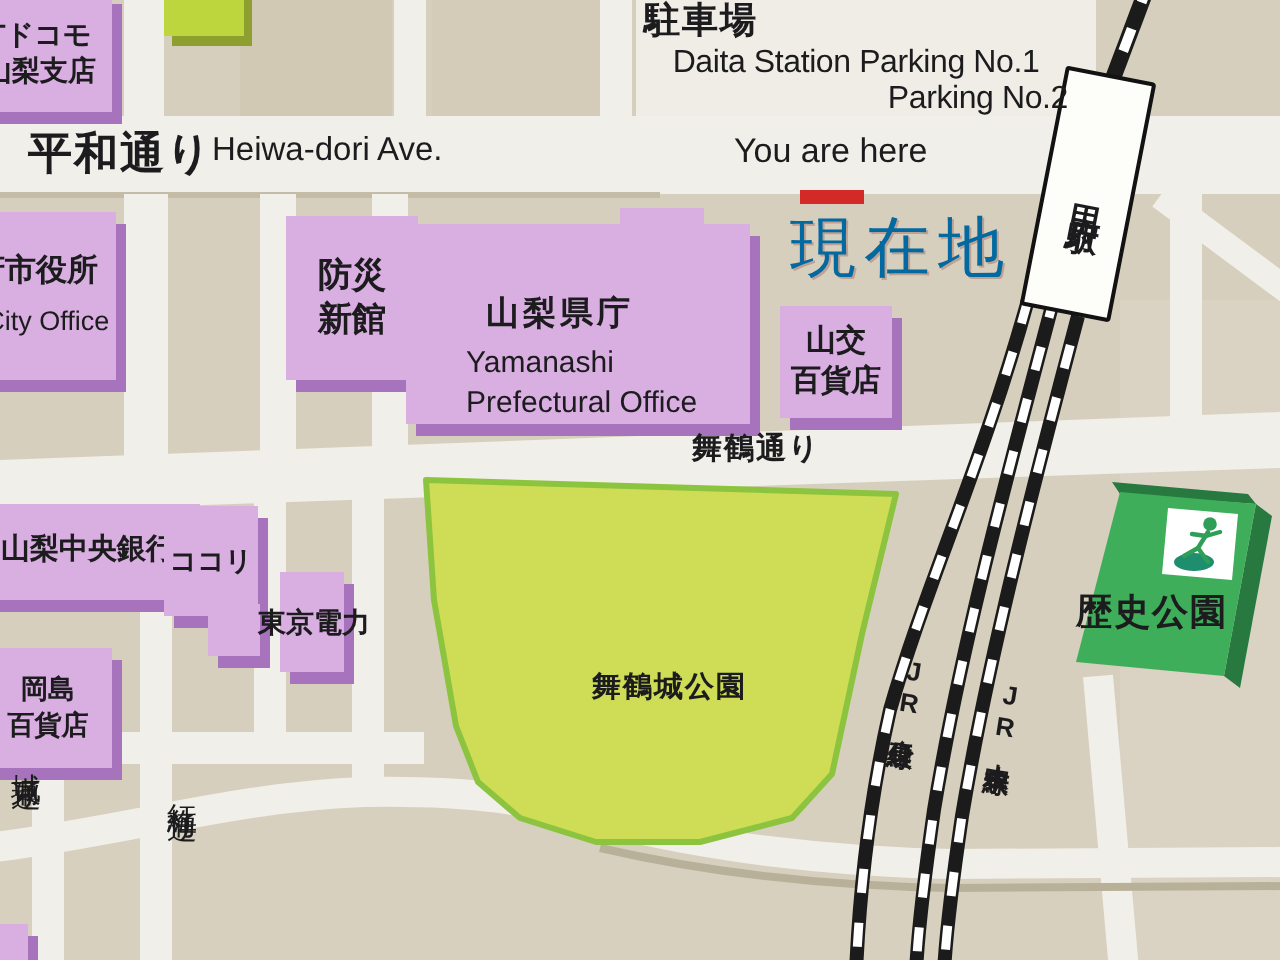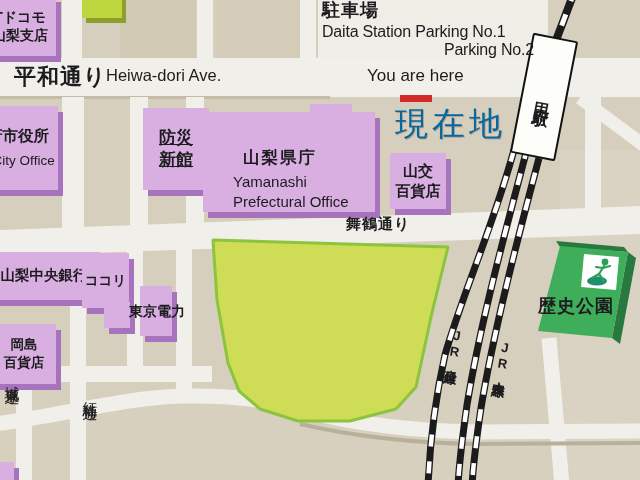--- a/index.html
+++ b/index.html
@@ -32,21 +32,21 @@
     font-size:16px;font-weight:bold;letter-spacing:5px;
   }
   .redbar{position:absolute;left:400px;top:95px;width:32px;height:7px;background:#d32a28;z-index:7;}
   .genzaichi{
     position:absolute;left:395px;top:102px;z-index:7;
     color:#0369a1;font-size:33px;font-weight:normal;letter-spacing:4px;white-space:nowrap;
     text-shadow:1px 1px 0 rgba(120,20,20,.25);
   }
   .parkingblock{position:absolute;left:322px;top:0;width:212px;z-index:6;line-height:1.12;}
   .parkingblock .pt{font-size:18px;font-weight:bold;letter-spacing:1px;}
-  .parkingblock .p1{font-size:16px;margin-top:3px;letter-spacing:-0.2px;}
+  .parkingblock .p1{font-size:16px;margin-top:3px;letter-spacing:-0.2px;text-align:center;}
   .parkingblock .p2{font-size:16px;text-align:right;letter-spacing:-0.2px;}
   .rail-label{
     position:absolute;z-index:6;writing-mode:vertical-rl;text-orientation:upright;
     font-size:13px;font-weight:bold;letter-spacing:1px;transform:rotate(9deg);
   }
 </style>
 </head>
 <body>
 
 <div class="map">
@@ -128,21 +128,21 @@
     <span class="bl">山梨支店</span>
   </div>
 
   <div class="bldg" style="left:82px;top:-8px;width:40px;height:26px;background:#bdd63e;box-shadow:4px 5px 0 #8d9f2f;"></div>
 
   <div class="bldg" style="left:-22px;top:106px;width:80px;height:84px;">
     <span class="bl" style="font-size:15.5px;">府市役所</span>
     <span class="bl" style="font-size:13.5px;font-weight:normal;margin-top:6px;">u City Office</span>
   </div>
 
-  <div class="bldg" style="left:143px;top:108px;width:66px;height:82px;font-size:17px;text-decoration:underline;">
+  <div class="bldg" style="left:143px;top:108px;width:66px;height:82px;font-size:17px;">
     <span class="bl">防災</span>
     <span class="bl">新館</span>
   </div>
 
   <div class="bldg" style="left:203px;top:112px;width:172px;height:100px;align-items:flex-start;padding-left:0;justify-content:flex-end;">
     <span class="bl" style="font-size:16.5px;margin:6px 0 4px 40px;letter-spacing:2px;">山梨県庁</span>
     <span class="bl" style="font-size:15px;font-weight:normal;margin-left:30px;">Yamanashi</span>
     <span class="bl" style="font-size:15px;font-weight:normal;margin-left:30px;">Prefectural Office</span>
   </div>
   <div class="bldg" style="left:310px;top:104px;width:42px;height:10px;box-shadow:none;"></div>
@@ -183,20 +183,21 @@
     <div class="pt">駐車場</div>
     <div class="p1">Daita Station Parking No.1</div>
     <div class="p2">Parking No.2</div>
   </div>
 
   <div class="lbl" style="left:14px;top:62px;font-size:22px;letter-spacing:1px;">平和通り</div>
   <div class="lbl thin" style="left:106px;top:66px;font-size:16.5px;">Heiwa-dori Ave.</div>
 
   <div class="lbl" style="left:346px;top:215px;font-size:15px;letter-spacing:1px;">舞鶴通り</div>
 
+  <div class="lbl" style="left:296px;top:334px;font-size:14.5px;letter-spacing:1px;">舞鶴城公園</div>
 
   <div class="lbl" style="left:538px;top:294px;font-size:18px;letter-spacing:1px;">歴史公園</div>
 
   <div class="lbl vlabel" style="left:2px;top:374px;font-size:15px;font-weight:normal;">城東通り</div>
   <div class="lbl vlabel" style="left:80px;top:390px;font-size:15px;font-weight:normal;">紅梅通り</div>
 
   <div class="rail-label" style="left:446px;top:328px;">JR身延線</div>
   <div class="rail-label" style="left:494px;top:340px;">JR中央本線</div>
 
 </div>

